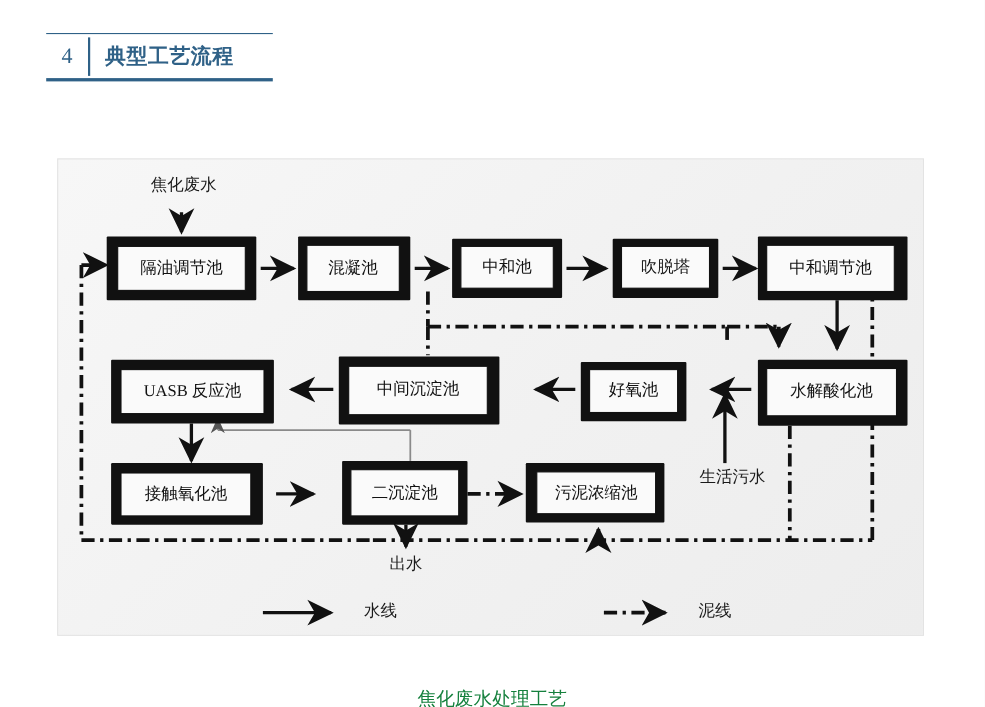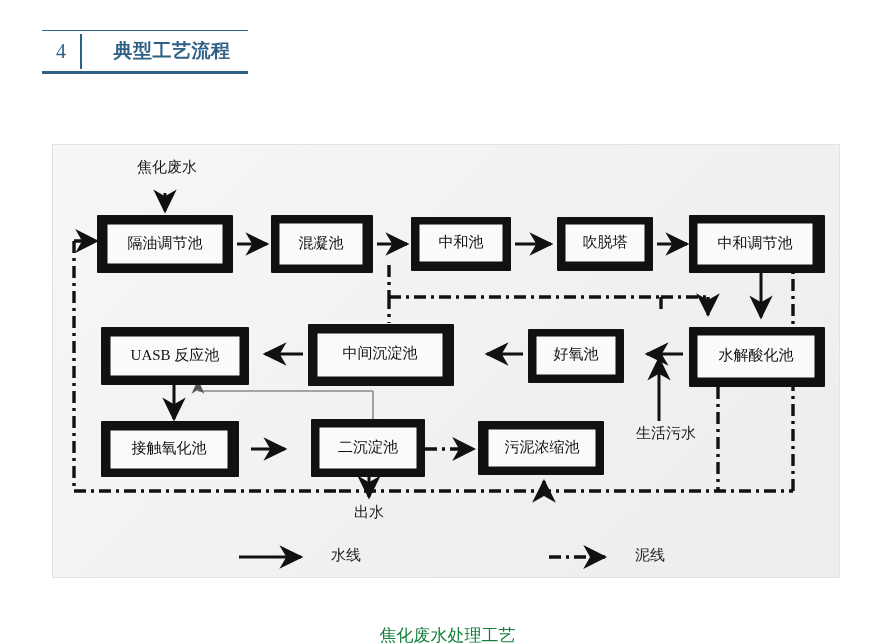--- a/index.html
+++ b/index.html
@@ -38,21 +38,21 @@
     line-height: 1;
   }
   #section-divider {
     width: 1.5px;
     align-self: stretch;
     background: #2f6187;
     margin: 3px 0 2px 0;
   }
   #section-title {
     flex: 1;
-    padding-left: 32px;
+    padding-left: 14px;
     font-size: 19px;
     font-weight: bold;
     color: #2f6187;
     letter-spacing: 0.5px;
     white-space: nowrap;
   }
 
   
   #figure-frame {
     position: absolute;

